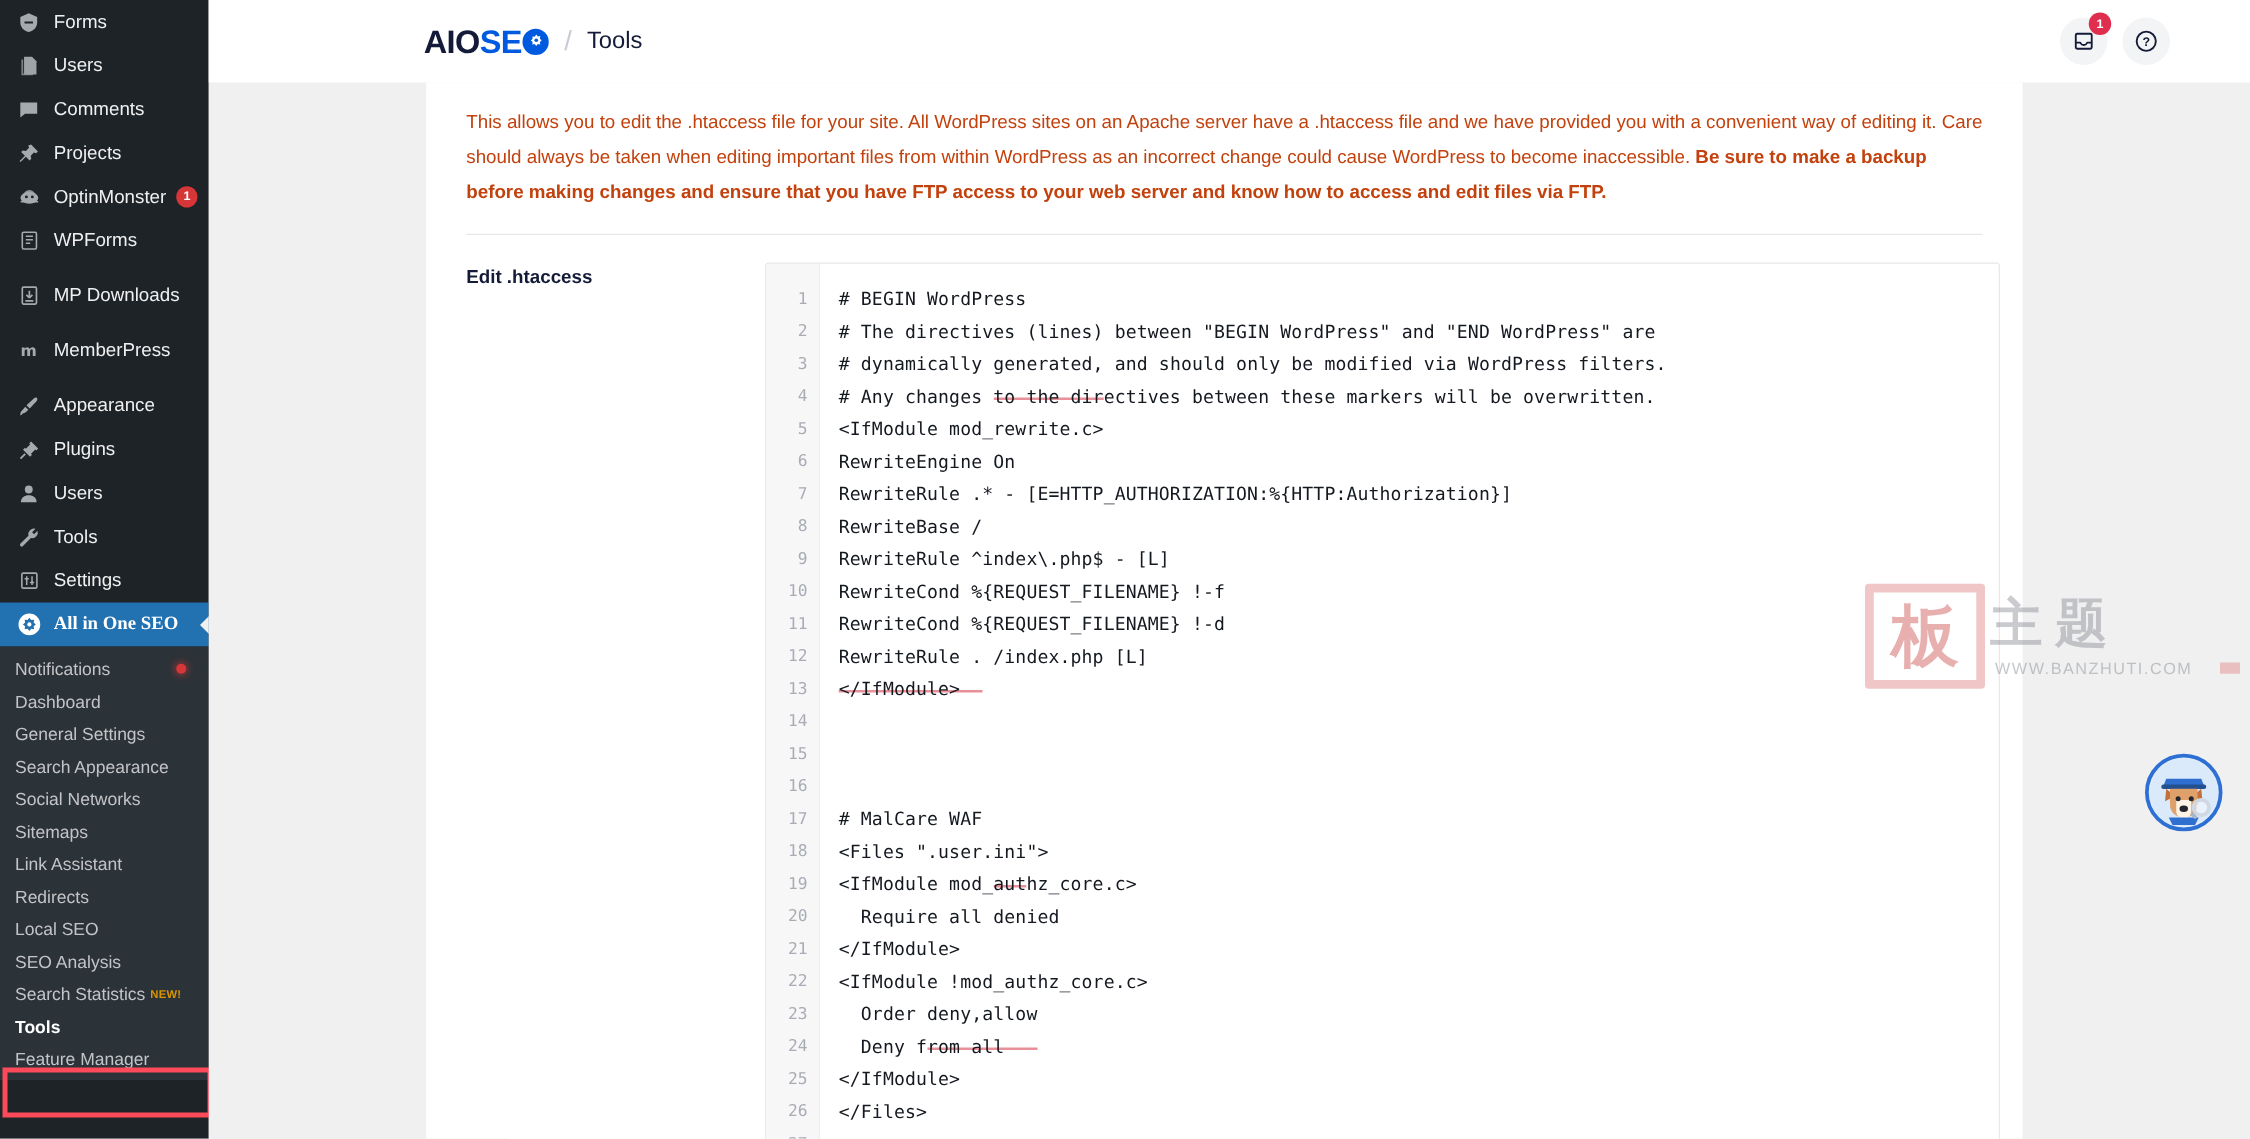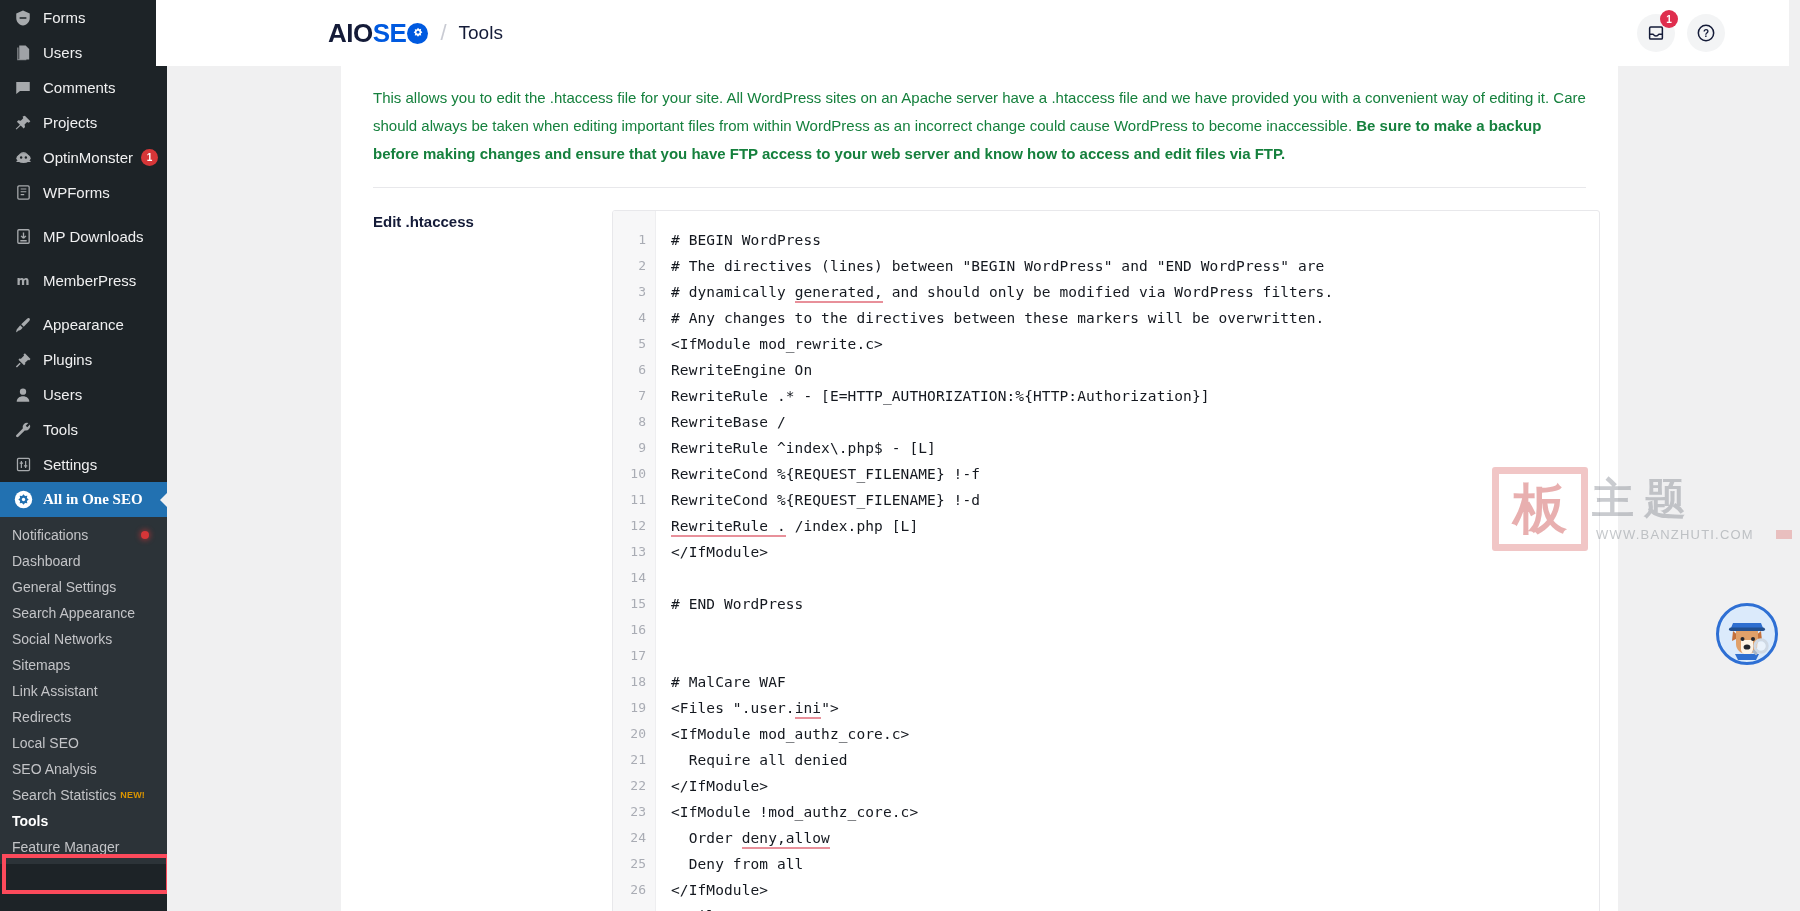--- a/index.html
+++ b/index.html
@@ -83,21 +83,21 @@
   }
 
   
   #gutter {
     position: absolute; left: 167px; top: 0;
     width: 174px; height: 911px; background: #f0f0f1;
   }
 
   
   #header {
-    position: absolute; left: 156px; top: 0;
+    position: absolute; left: 167px; top: 0;
     width: 1633px; height: 66px;
     background: #fff;
     display: flex; align-items: center;
     z-index: 5;
   }
   #brand-wrap { display: flex; align-items: center; margin-left: 172px; }
   .logo-text {
     font-size: 26px; font-weight: bold; letter-spacing: -0.5px;
     display: flex; align-items: center;
   }
@@ -129,21 +129,21 @@
   }
 
   
   #card {
     position: absolute; left: 341px; top: 66px;
     width: 1277px; height: 845px;
     background: #fff;
   }
   #intro {
     padding: 18px 32px 0 32px;
-    color: #15803d;
+    color: #c2410c;
     font-size: 15px;
     line-height: 28px;
   }
   #intro b { font-weight: bold; }
   #divider {
     margin: 19px 32px 0 32px;
     border-top: 1px solid #e8e8eb;
   }
   #editor-row {
     display: flex; padding: 22px 18px 0 32px;
@@ -177,21 +177,21 @@
   }
   #code-area { flex: 1; padding: 16px 0 0 15px; overflow: hidden; }
   .cl {
     height: 26px; line-height: 26px;
     font-size: 14.5px; color: #14181f;
     white-space: pre;
     letter-spacing: 0.1px;
   }
   .sp {
     border-bottom: 2px solid #e8909a;
-    padding-bottom: 1px;
+    padding-bottom: 18px;
   }
 
   
   #watermark {
     position: absolute; right: 58px; bottom: 100px;
     width: 250px; height: 110px;
     pointer-events: none; user-select: none;
     z-index: 6;
   }
   .wm-stamp {
@@ -493,21 +493,20 @@
             <div class="cl">&lt;IfModule mod_rewrite.c&gt;</div>
             <div class="cl">RewriteEngine On</div>
             <div class="cl">RewriteRule .* - [E=HTTP_AUTHORIZATION:%{HTTP:Authorization}]</div>
             <div class="cl">RewriteBase /</div>
             <div class="cl">RewriteRule ^index\.php$ - [L]</div>
             <div class="cl">RewriteCond %{REQUEST_FILENAME} !-f</div>
             <div class="cl">RewriteCond %{REQUEST_FILENAME} !-d</div>
             <div class="cl"><span class="sp">RewriteRule .</span> /index.php [L]</div>
             <div class="cl">&lt;/IfModule&gt;</div>
             <div class="cl"></div>
-            <div class="cl"># END WordPress</div>
             <div class="cl"></div>
             <div class="cl"></div>
             <div class="cl"># MalCare WAF</div>
             <div class="cl">&lt;Files ".user.<span class="sp">ini</span>"&gt;</div>
             <div class="cl">&lt;IfModule mod_authz_core.c&gt;</div>
             <div class="cl">  Require all denied</div>
             <div class="cl">&lt;/IfModule&gt;</div>
             <div class="cl">&lt;IfModule !mod_authz_core.c&gt;</div>
             <div class="cl">  Order <span class="sp">deny,allow</span></div>
             <div class="cl">  Deny from all</div>

